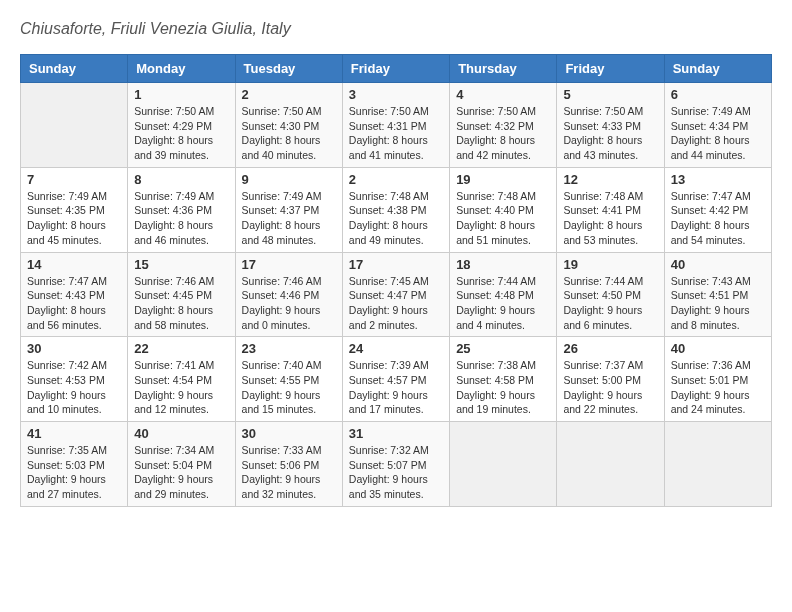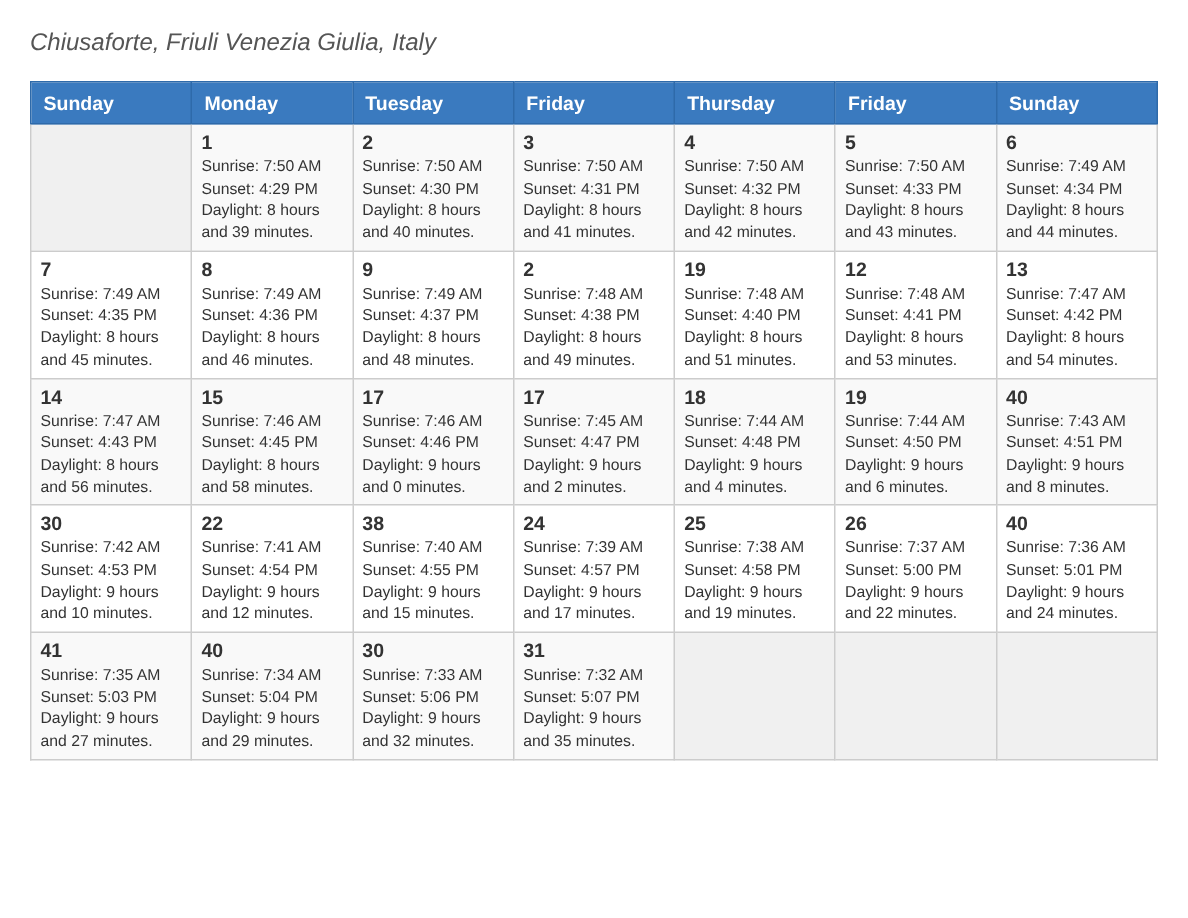--- a/index.html
+++ b/index.html
@@ -211,21 +211,21 @@
       <tr>
         <td>
           <span class="day-number">30</span>
           <div class="day-info">Sunrise: 7:42 AM<br>Sunset: 4:53 PM<br>Daylight: 9 hours<br>and 10 minutes.</div>
         </td>
         <td>
           <span class="day-number">22</span>
           <div class="day-info">Sunrise: 7:41 AM<br>Sunset: 4:54 PM<br>Daylight: 9 hours<br>and 12 minutes.</div>
         </td>
         <td>
-          <span class="day-number">38</span>
+          <span class="day-number">23</span>
           <div class="day-info">Sunrise: 7:40 AM<br>Sunset: 4:55 PM<br>Daylight: 9 hours<br>and 15 minutes.</div>
         </td>
         <td>
           <span class="day-number">24</span>
           <div class="day-info">Sunrise: 7:39 AM<br>Sunset: 4:57 PM<br>Daylight: 9 hours<br>and 17 minutes.</div>
         </td>
         <td>
           <span class="day-number">25</span>
           <div class="day-info">Sunrise: 7:38 AM<br>Sunset: 4:58 PM<br>Daylight: 9 hours<br>and 19 minutes.</div>
         </td>

